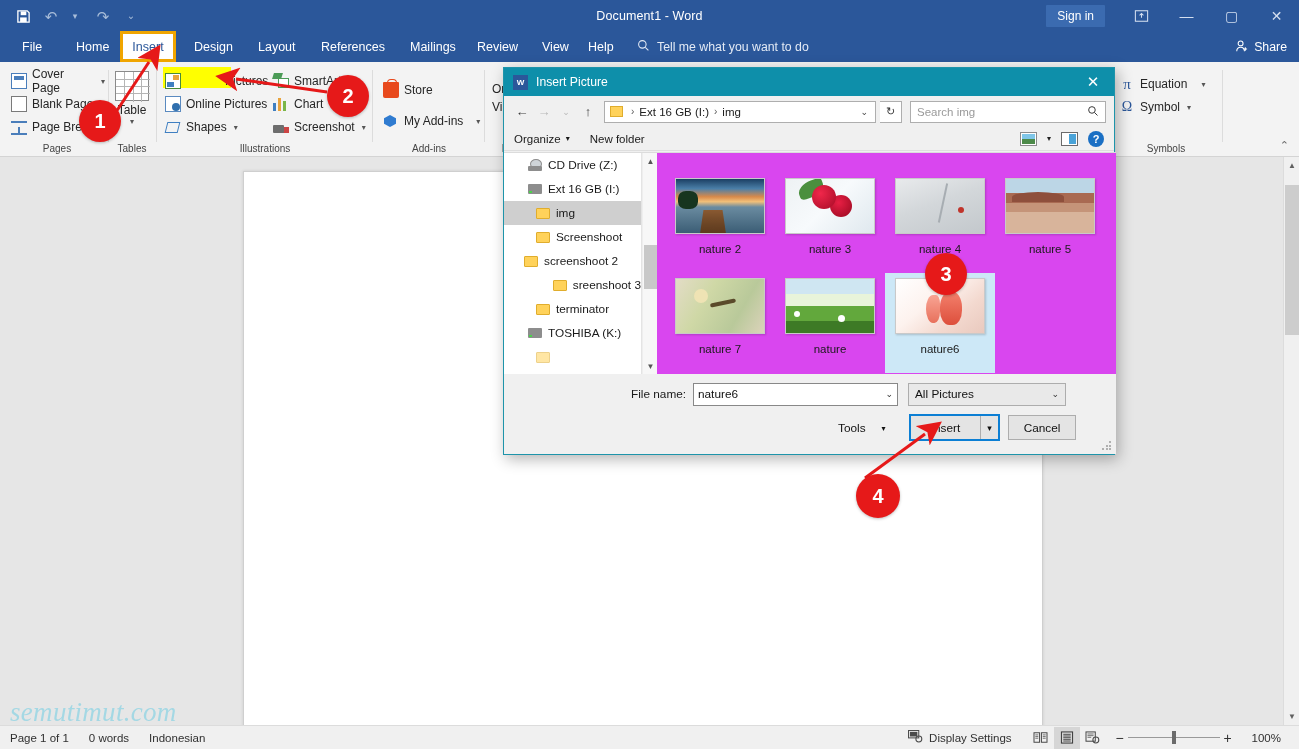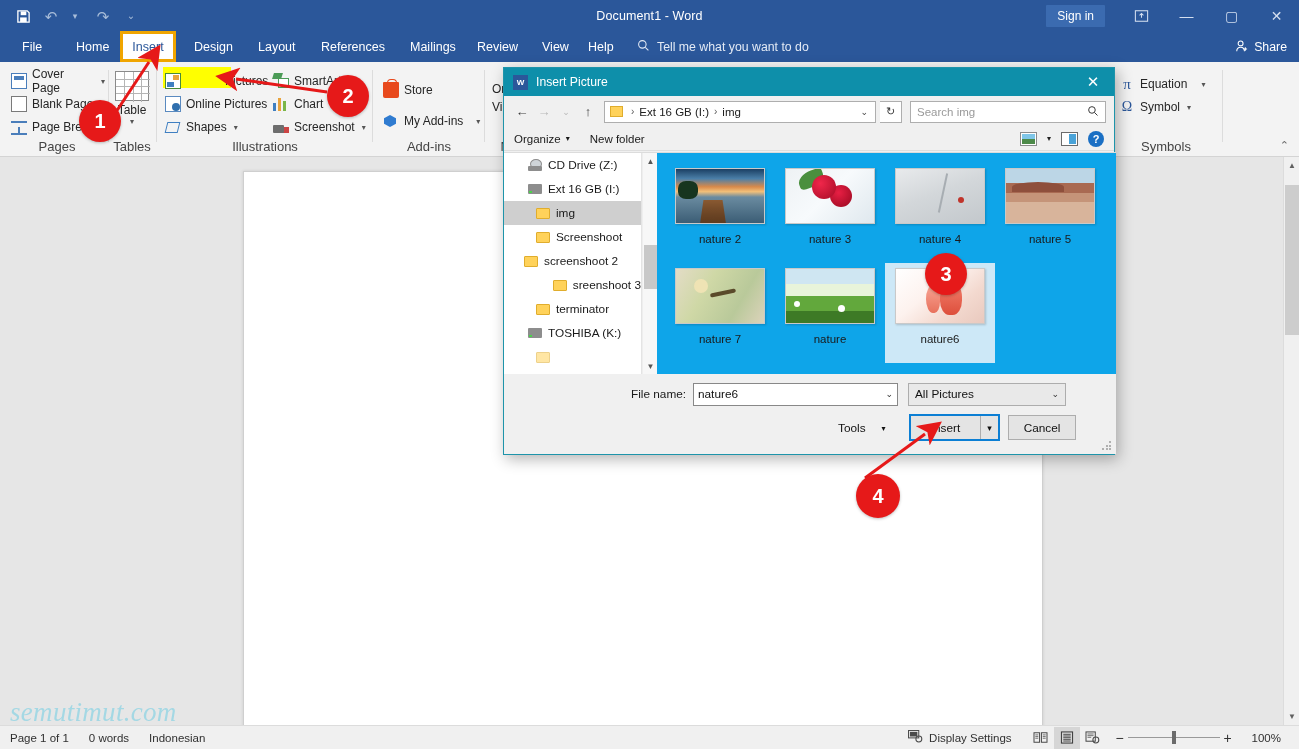--- a/index.html
+++ b/index.html
@@ -63,21 +63,21 @@
 
   
   #ribbon {
     position:absolute; left:0; top:62px; width:1299px; height:95px;
     background:#f3f3f3; border-bottom:1px solid #d4d4d4;
   }
   .grp { position:absolute; top:0; height:95px; }
   .grp-sep { position:absolute; top:8px; width:1px; height:72px; background:#dcdcdc; }
   .grp-label {
     position:absolute; bottom:3px; width:100%; text-align:center;
-    font-size:13px; color:#444; 
+    font-size:10px; color:#444; 
   }
   .ritem {
     display:flex; align-items:center; gap:5px;
     font-size:12px; color:#262626; height:22px; padding:0 3px;
   }
   .ricon { width:16px; height:16px; position:relative; flex:0 0 16px; }
   .caret { font-size:8px; color:#555; margin-left:2px; }
 
   
   .ic-coverpage{ background:#fff; border:1px solid #4a7ebb; }
@@ -236,21 +236,21 @@
   .cd-icon:before{content:'';position:absolute;left:2px;top:0;width:10px;height:8px;border-radius:50%;background:#cfd4d8;border:1px solid #8d8d8d;}
   .cd-icon:after{content:'';position:absolute;left:0;bottom:0;width:14px;height:5px;background:#8d8d8d;border-radius:1px;}
   .fld-icon { width:14px; height:11px; background:#ffd25a; border:1px solid #e0ad2d; margin-right:6px;
               border-radius:1px; flex:0 0 14px; }
   #tree-scroll { width:15px; background:#f7f7f7; position:relative; border-left:1px solid #eee; }
   #tree-thumb { position:absolute; left:1px; top:92px; width:13px; height:44px; background:#c8c8c8; }
   .ts-arrow { position:absolute; left:0; width:15px; height:16px; display:flex;
               align-items:center; justify-content:center; font-size:8px; color:#555; }
 
   #files {
-    flex:1; background:#0ea5e9; position:relative; padding:10px 0 0 8px;
+    flex:1; background:#d946ef; position:relative; padding:20px 0 0 8px;
     display:flex; flex-wrap:wrap; align-content:flex-start;
   }
   .fitem {
     width:110px; height:100px; display:flex; flex-direction:column;
     align-items:center; justify-content:flex-start; padding-top:5px;
   }
   .fitem.selected { background:#cde8f7; }
   .thumb {
     width:90px; height:56px; border:1px solid #c9c9c9; background:#ddd;
     box-shadow:1px 1px 2px rgba(0,0,0,.18); overflow:hidden; position:relative;

